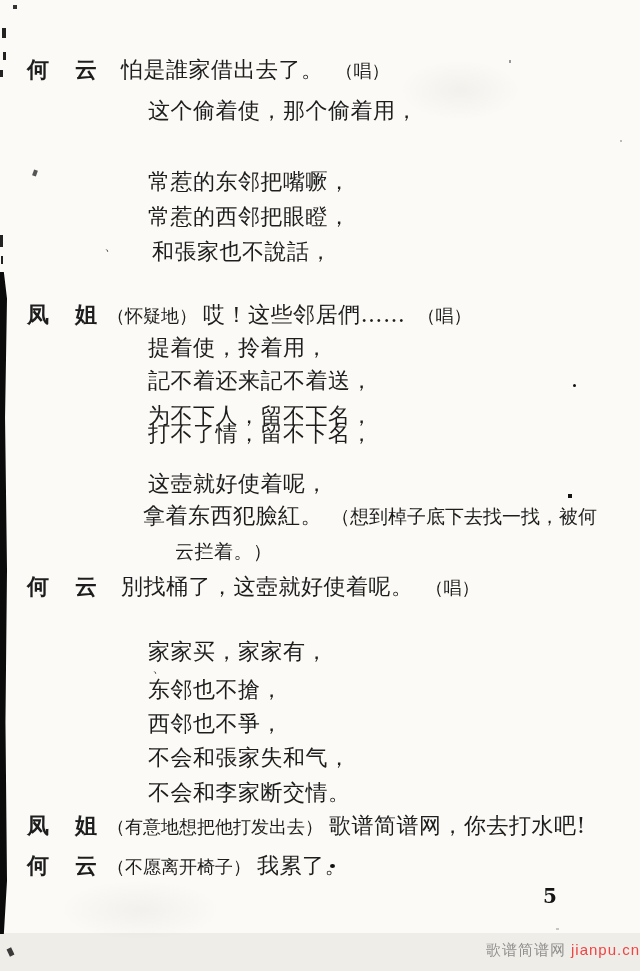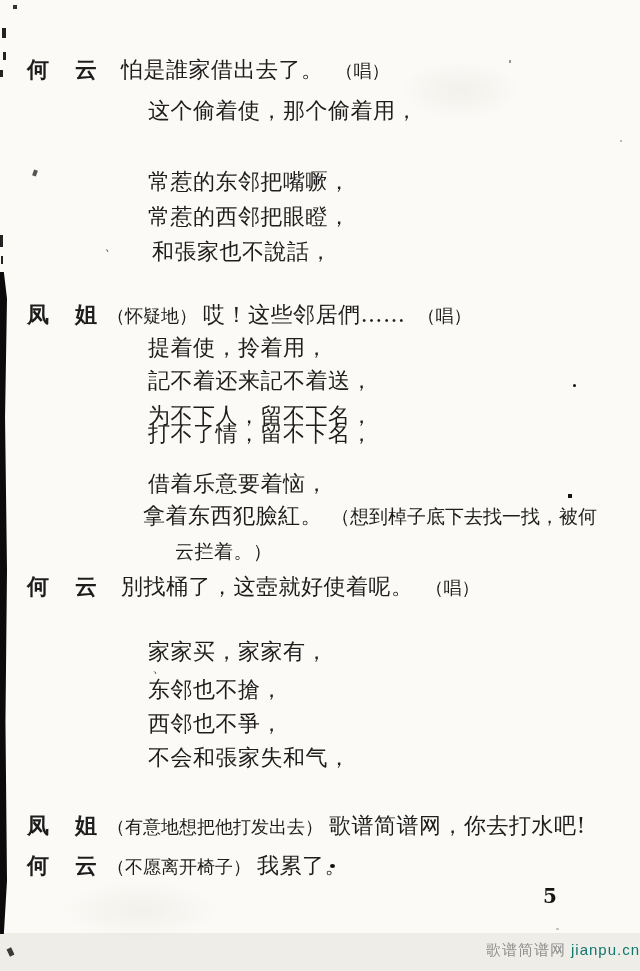--- a/index.html
+++ b/index.html
@@ -22,21 +22,21 @@
   .page-number{
     position:absolute;left:543px;top:884px;font-size:20px;font-weight:700;
     font-family:"DejaVu Serif",serif;color:#151515;
   }
   .bottom-strip{position:absolute;left:0;top:933px;width:640px;height:38px;background:#efede8;}
   .watermark{
     position:absolute;left:486px;top:941px;font-size:15px;letter-spacing:1px;
     font-family:"Liberation Sans","DejaVu Sans",sans-serif;white-space:nowrap;
   }
   .wm-gray{color:#8f8f8d;}
-  .wm-orange{color:#0f766e;margin-left:5px;}
+  .wm-orange{color:#ef4444;margin-left:5px;}
   
   .edge-band{
     position:absolute;left:0;top:272px;width:7px;height:662px;background:#0b0b0b;
     clip-path:polygon(0 0,55% 0,100% 4%,72% 22%,100% 45%,78% 68%,100% 92%,55% 100%,0 100%);
   }
   .speck{position:absolute;background:#222;}
   .mark{position:absolute;color:#444;font-size:14px;line-height:1;}
   .blotch{position:absolute;border-radius:50%;background:radial-gradient(closest-side,rgba(120,115,105,.07),rgba(120,115,105,0));}
 </style>
 </head>
@@ -54,35 +54,36 @@
   <div class="line v" style="top:238px;left:152px">和張家也不說話，</div>
 
   <div class="line d tight" style="top:300px">
     <span class="speaker">凤　姐</span><span class="stage">（怀疑地）</span><span>哎！这些邻居們……</span><span class="cue">（唱）</span>
   </div>
 
   <div class="line v" style="top:334px">提着使，拎着用，</div>
   <div class="line v" style="top:367px">記不着还来記不着送，</div>
   <div class="line v" style="top:402px">为不下人，留不下名，</div>
   <div class="line v" style="top:420px">打不了情，留不下名，</div>
-  <div class="line v" style="top:470px">借着乐意要着恼，</div>
+  <div class="line v" style="top:470px">这壺就好使着呢，</div>
 
   <div class="line v" style="top:502px;left:143px">
     <span>拿着东西犯臉紅。</span><span class="stage-after">（想到棹子底下去找一找，被何</span>
   </div>
   <div class="line cont" style="top:539px">云拦着。）</div>
 
   <div class="line d" style="top:572px">
     <span class="speaker">何　云</span><span>別找桶了，这壺就好使着呢。</span><span class="cue">（唱）</span>
   </div>
 
   <div class="line v" style="top:638px">家家买，家家有，</div>
   <div class="line v" style="top:676px">东邻也不搶，</div>
   <div class="line v" style="top:710px">西邻也不爭，</div>
   <div class="line v" style="top:744px">不会和張家失和气，</div>
+  <div class="line v" style="top:779px">不会和李家断交情。</div>
 
   <div class="line d tight" style="top:811px">
     <span class="speaker">凤　姐</span><span class="stage">（有意地想把他打发出去）</span><span>歌谱简谱网，你去打水吧!</span>
   </div>
 
   <div class="line d tight" style="top:851px">
     <span class="speaker">何　云</span><span class="stage">（不愿离开椅子）</span><span>我累了。</span>
   </div>
 
   <div class="bottom-strip"></div>

